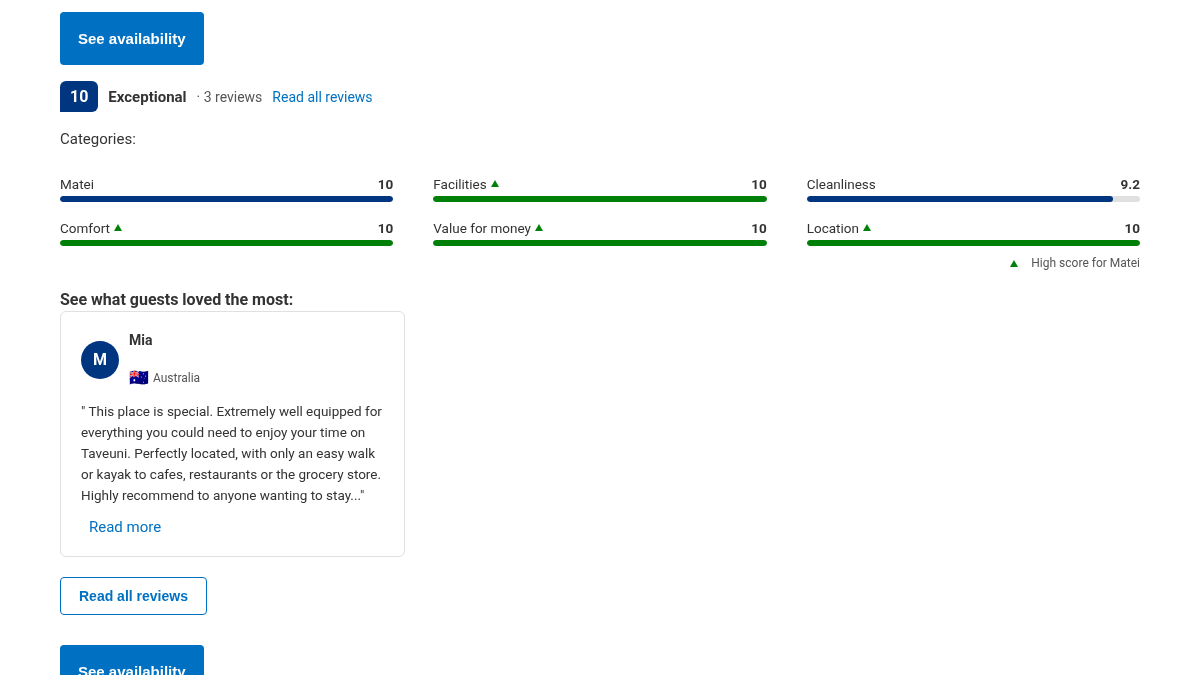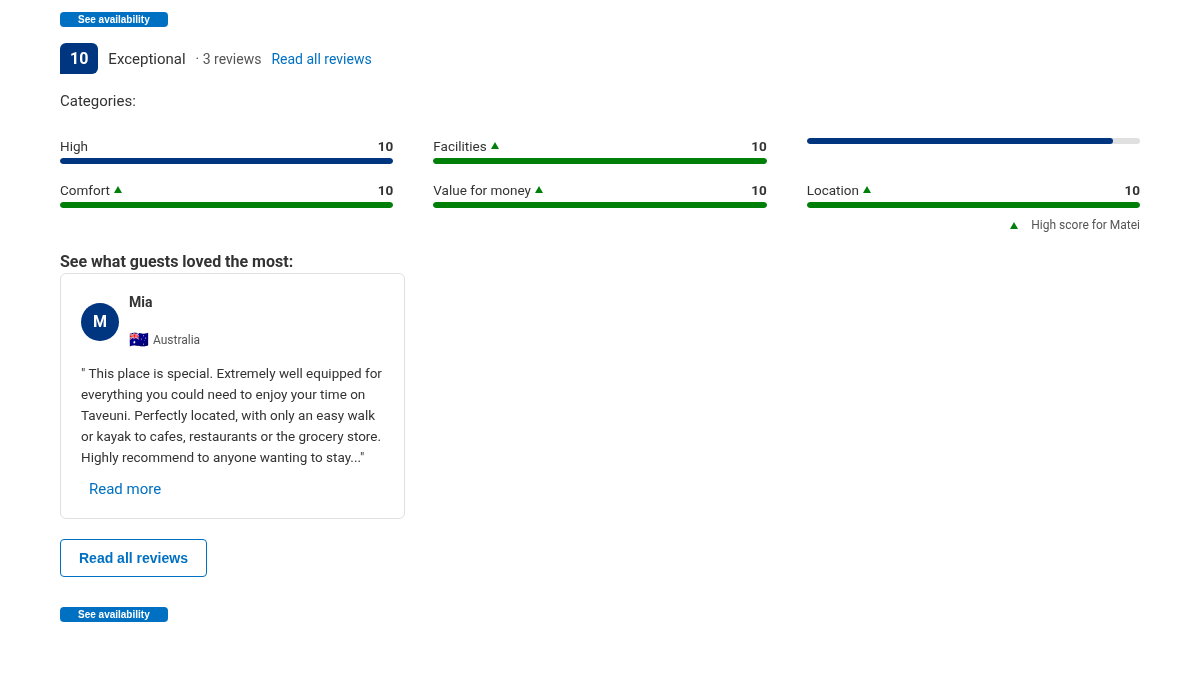--- a/index.html
+++ b/index.html
@@ -19,22 +19,22 @@
     .page-title {
       font-size: 24px;
       font-weight: 700;
       color: #000;
     }
     .btn-availability {
       background: #0071c2;
       color: #fff;
       border: none;
       border-radius: 4px;
-      padding: 2px 18px;
-      font-size: 10px;
+      padding: 18px 18px;
+      font-size: 15px;
       font-weight: 600;
       cursor: pointer;
     }
     .score-row {
       display: flex;
       align-items: center;
       gap: 10px;
       margin-bottom: 18px;
     }
     .score-badge {
@@ -42,21 +42,21 @@
       color: #fff;
       border-radius: 6px 6px 6px 0;
       font-size: 16px;
       font-weight: 700;
       padding: 6px 10px;
       min-width: 36px;
       text-align: center;
     }
     .score-label {
       font-size: 15px;
-      font-weight: 400;
+      font-weight: 700;
     }
     .score-count {
       font-size: 14px;
       color: #555;
     }
     .read-all-link {
       color: #0071c2;
       font-size: 14px;
       text-decoration: none;
       cursor: pointer;
@@ -231,41 +231,47 @@
   <span class="score-count">· 3 reviews</span>
   <a class="read-all-link">Read all reviews</a>
 </div>
 
 <div class="categories-title">Categories:</div>
 
 <div class="categories-grid" id="cat-grid">
     <div class="category-item">
       <div class="category-label-row">
         <span class="category-name">
-          <span>High</span>
+          <span>Matei</span>
         </span>
         <span class="category-score">10</span>
       </div>
       <div class="progress-bar-bg">
         <div class="progress-bar-fill fill-blue" style="width: 100%;"></div>
       </div>
     </div>
     <div class="category-item">
       <div class="category-label-row">
         <span class="category-name">
           <span>Facilities</span>
           <span class="arrow-up"></span>
         </span>
         <span class="category-score">10</span>
       </div>
       <div class="progress-bar-bg">
         <div class="progress-bar-fill fill-green" style="width: 100%;"></div>
       </div>
     </div>
     <div class="category-item">
+      <div class="category-label-row">
+        <span class="category-name">
+          <span>Cleanliness</span>
+        </span>
+        <span class="category-score">9.2</span>
+      </div>
       <div class="progress-bar-bg">
         <div class="progress-bar-fill fill-blue" style="width: 92%;"></div>
       </div>
     </div>
     <div class="category-item">
       <div class="category-label-row">
         <span class="category-name">
           <span>Comfort</span>
           <span class="arrow-up"></span>
         </span>

